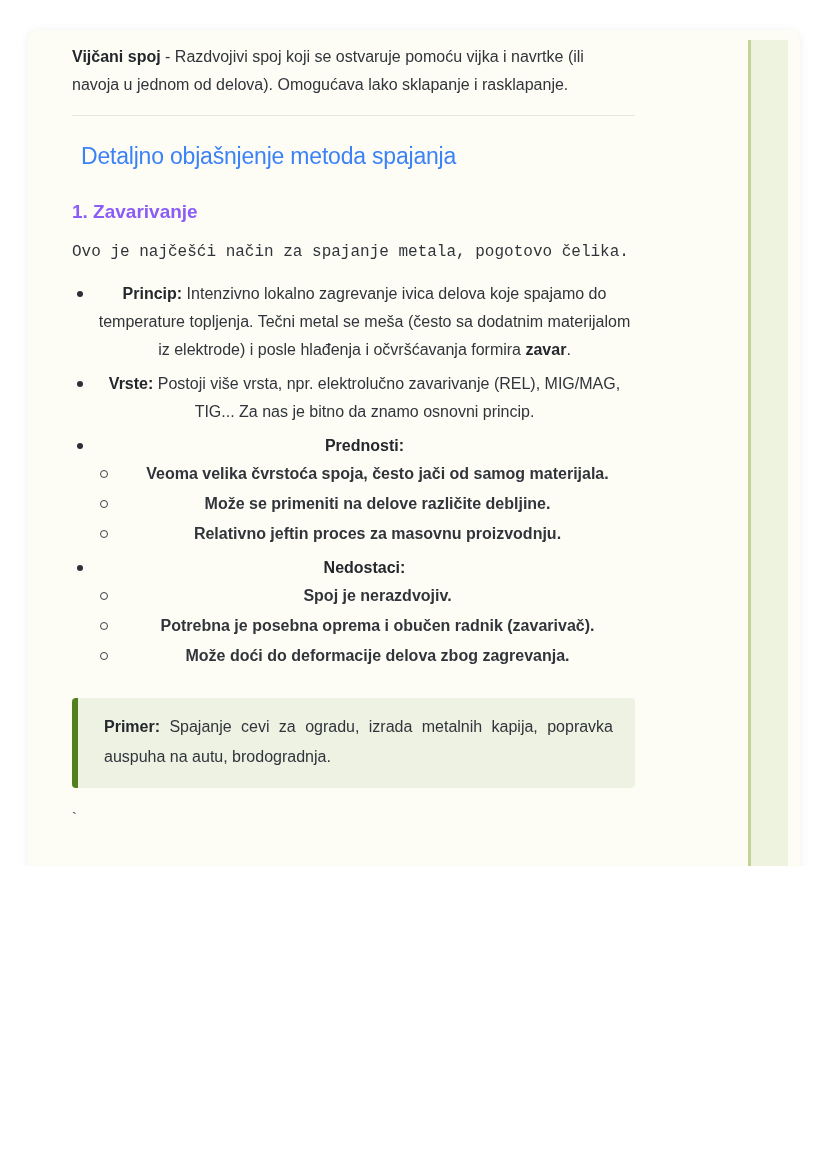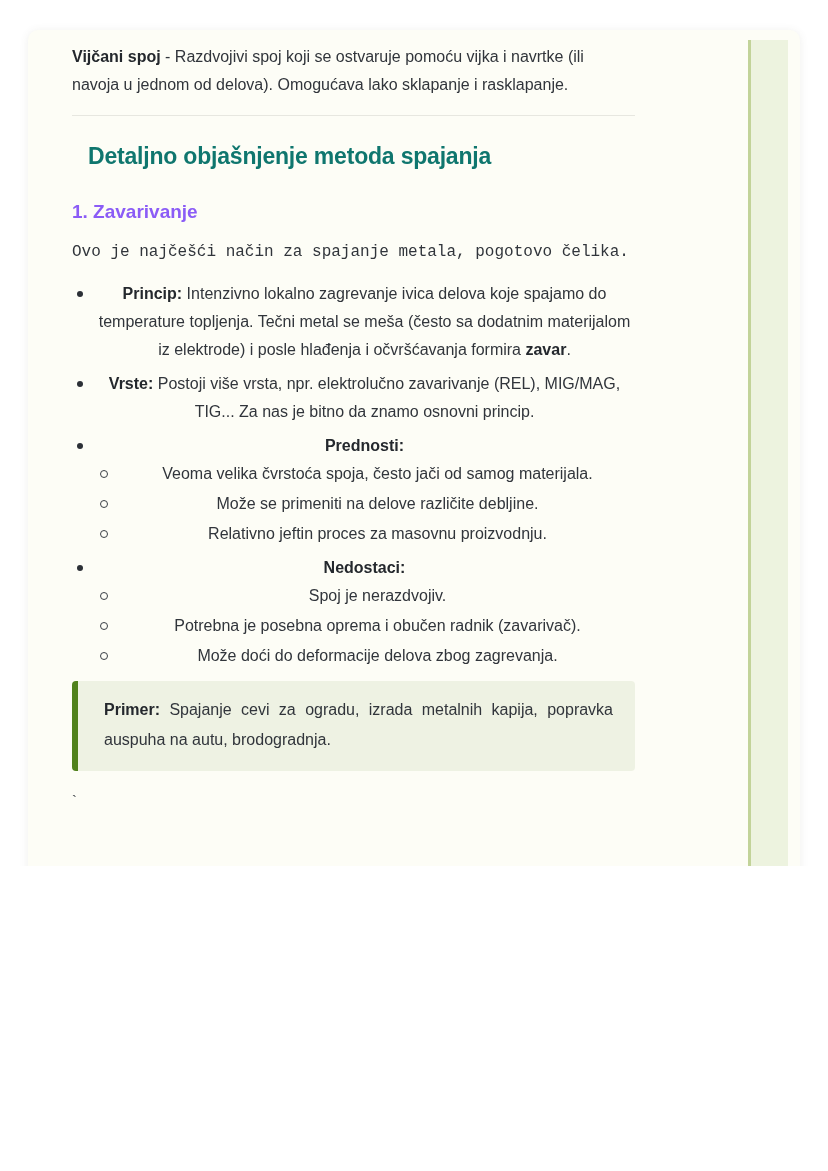--- a/index.html
+++ b/index.html
@@ -38,24 +38,24 @@
   .content strong { font-weight:700; color:#24282d; }
   .intro { margin:0; }
   hr.divider {
     border:none;
     border-top:1px solid #e7e7e0;
     margin:16px 0 26px 0;
   }
   h2.section-heading {
     font-size:23px;
     line-height:29px;
-    font-weight:700;
-    color:#0f766e;
+    font-weight:400;
+    color:#3b82f6;
     letter-spacing:-0.2px;
-    margin:16px;
+    margin:9px;
   }
   h3.subsection-heading {
     font-size:19px;
     line-height:24px;
     font-weight:700;
     color:#8b5cf6;
     margin:29px 0 0 0;
   }
   .lead { margin:14px 0 0 0;font-family:Liberation Mono, monospace; }
   ul.top-list {
@@ -74,32 +74,33 @@
     left:5px; top:11px;
     width:6px; height:6px;
     border-radius:50%;
     background:#2c3036;
   }
   ul.sub-list { list-style:none; margin:0; }
   ul.sub-list > li {
     position:relative;
     padding-left:26px;
     margin-bottom:2px;
+    font-weight:bold;
   }
   ul.sub-list > li::before {
     content:"";
     position:absolute;
     left:6px; top:10px;
     width:6px; height:6px;
     border-radius:50%;
     border:1.5px solid #3a3f45;
     background:transparent;
   }
   .callout {
-    margin-top:11px;
+    margin-top:28px;
     background:#eef2e3;
     border-left:6px solid #50811c;
     border-radius:4px;
     padding:14px 22px 16px 26px;
     text-align:justify;
     line-height:30px;
   }
   .stray {
     margin-top:16px;
     font-size:15px;

